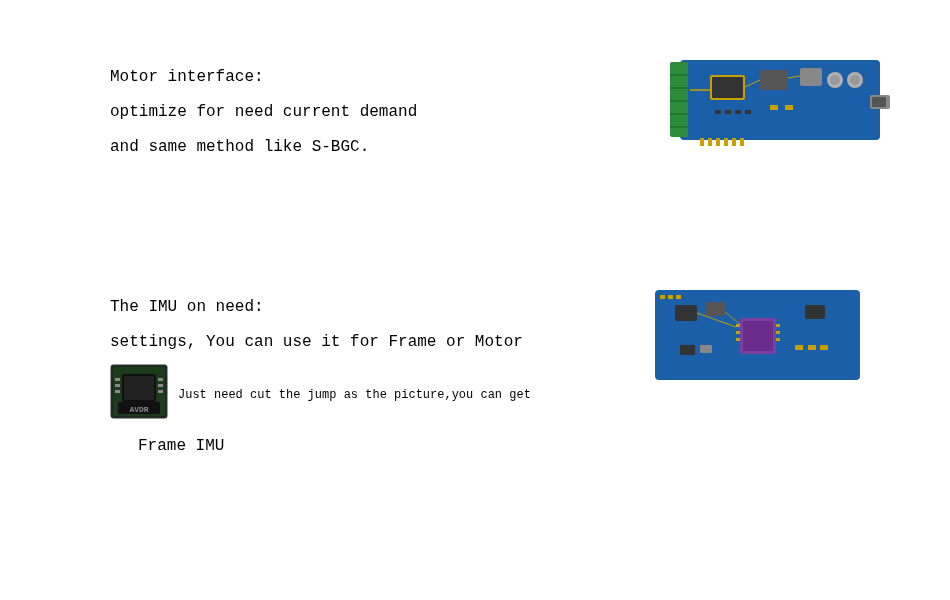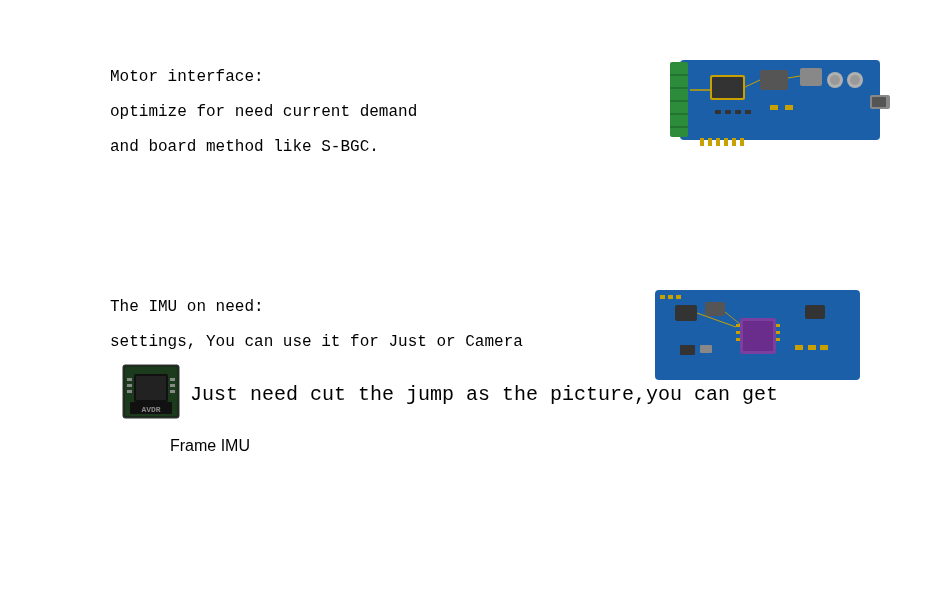--- a/index.html
+++ b/index.html
@@ -60,46 +60,45 @@
     .inline-img-row {
       display: flex;
       align-items: center;
       gap: 10px;
       margin-top: 4px;
     }
     .avr-thumb {
       width: 58px;
       height: 61px;
       flex-shrink: 0;
-      margin-left: 12px;
     }
     .frame-imu-label {
       display: block;
       margin-top: 12px;
-      margin-left: 60px;
-      font-family: Liberation Sans, sans-serif;
+      margin-left: 28px;
+      font-family: Liberation Mono, monospace;
       font-size: 16px;
     }
 
     
     .board-svg {
       width: 100%;
       height: 100%;
     }
   </style>
 </head>
 <body>
 
 <div class="page-content">
 
   <div class="section motor-section">
     <div class="text-block">
       <span class="text-line">Motor interface:</span>
       <span class="text-line">optimize for need current demand</span>
-      <span class="text-line">and board method like S-BGC.</span>
+      <span class="text-line">and same method like S-BGC.</span>
     </div>
 
     <div class="motor-board-img">
       <svg viewBox="0 0 230 115" class="board-svg" xmlns="http://www.w3.org/2000/svg">
 
         <rect x="10" y="20" width="200" height="80" rx="4" fill="#1a5fa8"></rect>
 
         <rect x="0" y="22" width="18" height="75" rx="2" fill="#2d8c3c"></rect>
         <line x1="0" y1="35" x2="18" y2="35" stroke="#1a5c25" stroke-width="1"></line>
         <line x1="0" y1="48" x2="18" y2="48" stroke="#1a5c25" stroke-width="1"></line>
@@ -139,21 +138,21 @@
         <line x1="118" y1="38" x2="130" y2="36" stroke="#c8a000" stroke-width="1"></line>
       </svg>
     </div>
   </div>
 
   <div style="height: 60px;"></div>
 
   <div class="section imu-section">
     <div class="text-block">
       <span class="text-line">The IMU on need:</span>
-      <span class="text-line">settings, You can use it for Just or Camera</span>
+      <span class="text-line">settings, You can use it for Frame or Motor</span>
     </div>
 
     <div class="imu-board-img">
       <svg viewBox="0 0 220 110" class="board-svg" xmlns="http://www.w3.org/2000/svg">
 
         <rect x="5" y="10" width="205" height="90" rx="4" fill="#1a5fa8"></rect>
 
         <rect x="90" y="38" width="36" height="36" rx="2" fill="#7b3fa0"></rect>
         <rect x="93" y="41" width="30" height="30" rx="1" fill="#6a2d8c"></rect>
 
@@ -199,19 +198,19 @@
           <text x="29" y="48" text-anchor="middle" font-family="Courier New" font-size="8" fill="#888" font-weight="bold">AVDR</text>
 
           <rect x="5" y="14" width="5" height="3" fill="#888"></rect>
           <rect x="5" y="20" width="5" height="3" fill="#888"></rect>
           <rect x="5" y="26" width="5" height="3" fill="#888"></rect>
           <rect x="48" y="14" width="5" height="3" fill="#888"></rect>
           <rect x="48" y="20" width="5" height="3" fill="#888"></rect>
           <rect x="48" y="26" width="5" height="3" fill="#888"></rect>
         </svg>
       </div>
-      <span style="font-family: 'Courier New', monospace; font-size: 20px; white-space: pre;">Just need cut the jump as the picture,you can get</span>
+      <span style="font-family: 'Courier New', monospace; font-size: 12px; white-space: pre;">Just need cut the jump as the picture,you can get</span>
     </div>
 
     <span class="frame-imu-label">Frame IMU</span>
   </div>
 
 </div>
 
 </body></html>

